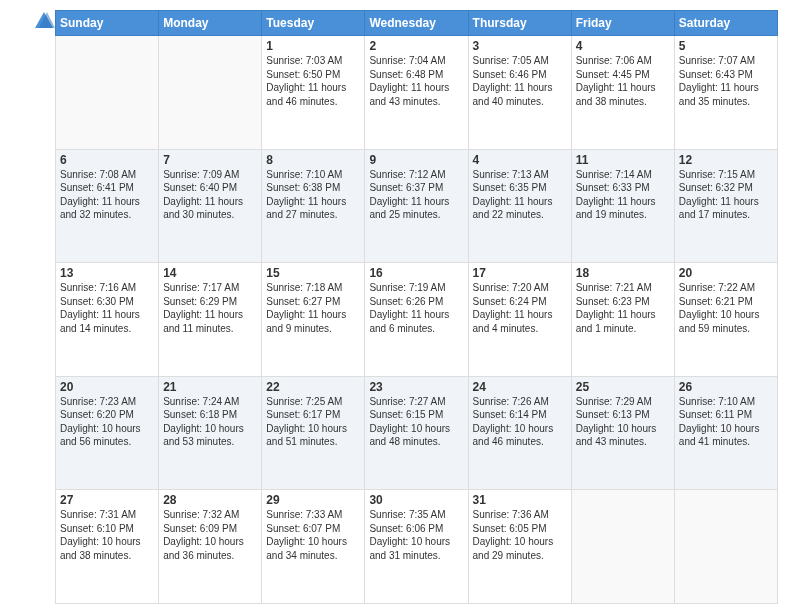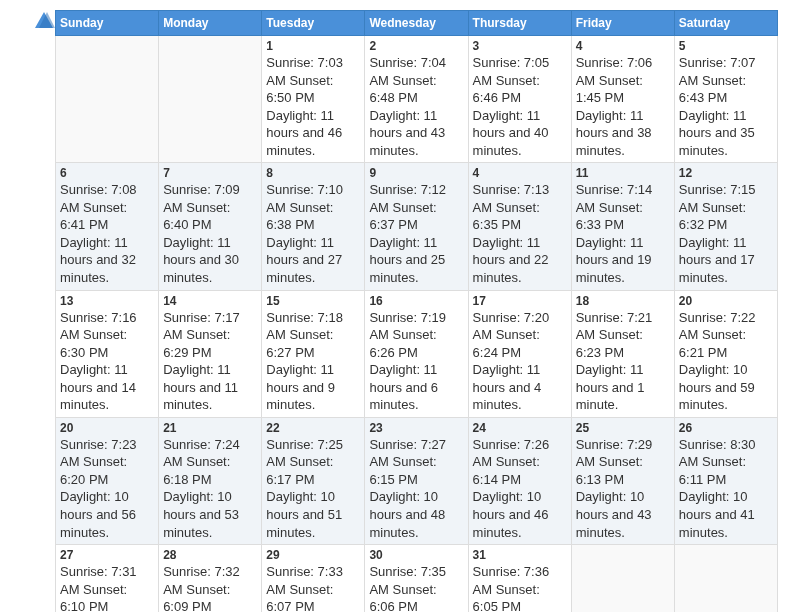--- a/index.html
+++ b/index.html
@@ -91,21 +91,21 @@
       background: #f9f9f9;
     }
     .day-number {
       font-size: 12px;
       font-weight: bold;
       color: #333;
       display: block;
       margin-bottom: 1px;
     }
     .day-info {
-      font-size: 13px;
+      font-size: 10px;
       color: #333;
       line-height: 1.35;
     }
     .row-shade td {
       background: #f0f4f8;
     }
   </style>
 </head>
 <body>
 
@@ -158,21 +158,21 @@
           </td>
           <td>
             <span class="day-number">3</span>
             <div class="day-info">Sunrise: 7:05 AM
 Sunset: 6:46 PM
 Daylight: 11 hours and 40 minutes.</div>
           </td>
           <td>
             <span class="day-number">4</span>
             <div class="day-info">Sunrise: 7:06 AM
-Sunset: 1:45 PM
+Sunset: 4:45 PM
 Daylight: 11 hours and 38 minutes.</div>
           </td>
           <td>
             <span class="day-number">5</span>
             <div class="day-info">Sunrise: 7:07 AM
 Sunset: 6:43 PM
 Daylight: 11 hours and 35 minutes.</div>
           </td>
         </tr>
         <tr class="row-shade">
@@ -295,21 +295,21 @@
 Daylight: 10 hours and 46 minutes.</div>
           </td>
           <td>
             <span class="day-number">25</span>
             <div class="day-info">Sunrise: 7:29 AM
 Sunset: 6:13 PM
 Daylight: 10 hours and 43 minutes.</div>
           </td>
           <td>
             <span class="day-number">26</span>
-            <div class="day-info">Sunrise: 8:30 AM
+            <div class="day-info">Sunrise: 7:10 AM
 Sunset: 6:11 PM
 Daylight: 10 hours and 41 minutes.</div>
           </td>
         </tr>
         <tr>
           <td>
             <span class="day-number">27</span>
             <div class="day-info">Sunrise: 7:31 AM
 Sunset: 6:10 PM
 Daylight: 10 hours and 38 minutes.</div>

